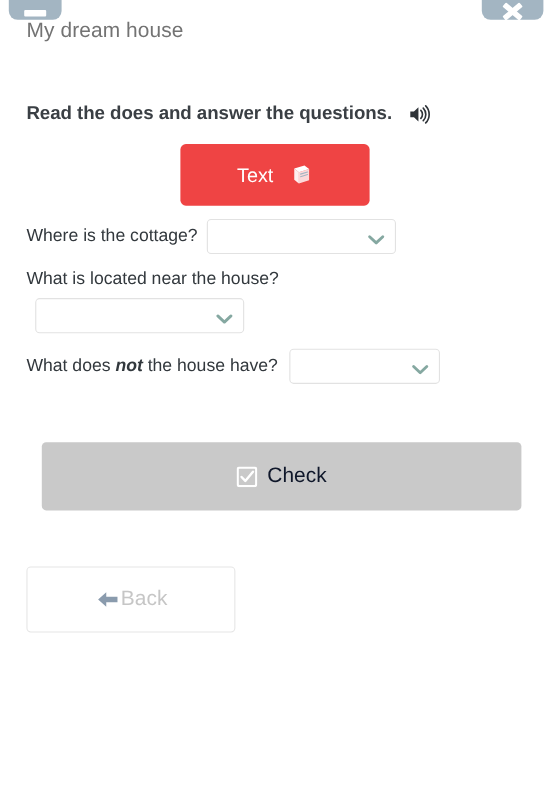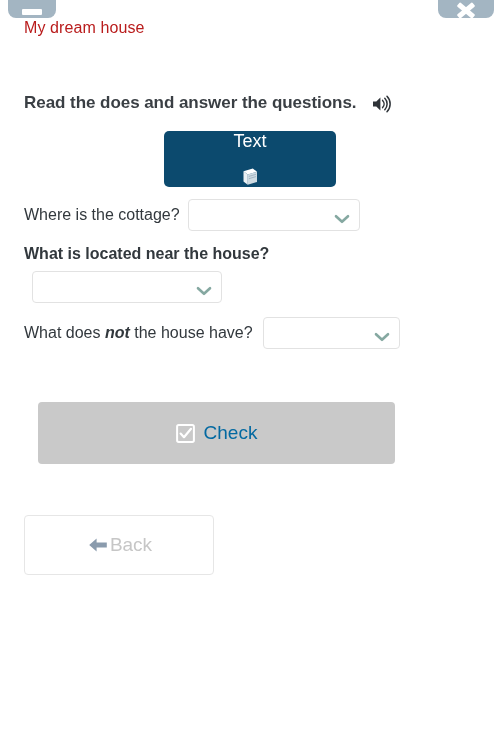--- a/index.html
+++ b/index.html
@@ -64,22 +64,22 @@
     border-radius: 1px;
   }
   .tab-close-icon::before { transform: rotate(40deg); }
   .tab-close-icon::after  { transform: rotate(-40deg); }
 
   
   .page-title {
     position: absolute;
     left: 24px;
     top: 19px;
-    font-size: 16px;
-    color: #b91c1c;
+    font-size: 19px;
+    color: #737373;
     font-weight: 400;
     letter-spacing: 0.1px;
     line-height: 1.1;
   }
 
   
   .instruction-row {
     position: absolute;
     left: 24px;
     top: 93px;
@@ -101,33 +101,32 @@
     top: 1px;
   }
 
   
   .text-button {
     position: absolute;
     left: 164px;
     top: 131px;
     width: 172px;
     height: 56px;
-    background: #0c4a6e;
+    background: #ef4444;
     border: none;
     border-radius: 5px;
     color: #ffffff;
     font-family: "Liberation Sans", sans-serif;
     font-size: 18px;
     display: flex;
     align-items: center;
     justify-content: center;
     gap: 14px;
     cursor: pointer;
     padding: 0;
-    flex-direction: column;
   }
   .text-button .book-icon {
     display: inline-block;
     width: 22px;
     height: 22px;
   }
 
   
   .q-row {
     position: absolute;
@@ -171,39 +170,39 @@
     transform: translateY(-50%);
     pointer-events: none;
     width: 16px;
     height: 10px;
   }
 
   #row1 { left: 24px; top: 199px; }
   #row1 .select-wrap { margin-left: 8px; }
   #row1 .answer-select { width: 172px; }
 
-  #row2label { position: absolute; left: 24px; top: 245px; font-weight: bold; }
+  #row2label { position: absolute; left: 24px; top: 245px; }
   #row2 { left: 32px; top: 271px; }
   #row2 .answer-select { width: 190px; }
 
   #row3 { left: 24px; top: 317px; justify-content: flex-end; }
   #row3 .select-wrap { margin-left: 10px; }
   #row3 .answer-select { width: 137px; }
 
   
   .check-button {
     position: absolute;
     left: 38px;
     top: 402px;
-    width: 357px;
+    width: 436px;
     height: 62px;
     background: #c9c9c9;
     border: none;
     border-radius: 4px;
-    color: #0369a1;
+    color: #0f172a;
     font-family: "Liberation Sans", sans-serif;
     font-size: 19px;
     display: flex;
     align-items: center;
     justify-content: center;
     gap: 9px;
     cursor: default;
     padding: 0;
   }
   .checkbox-glyph {

